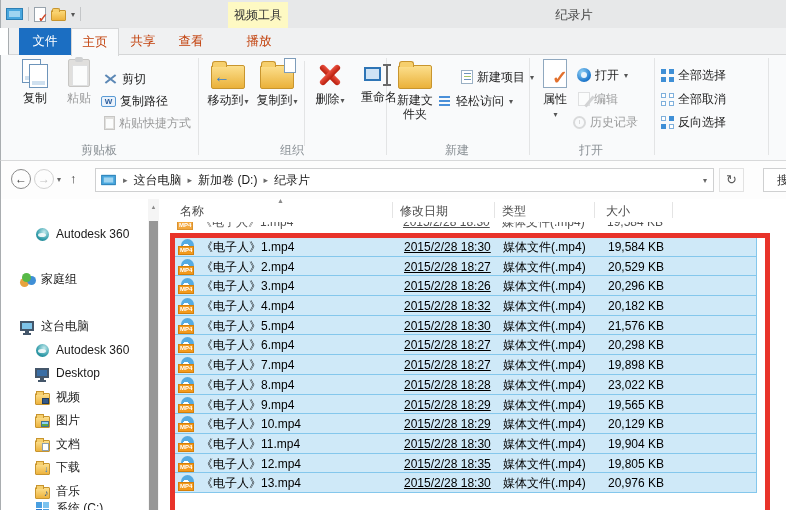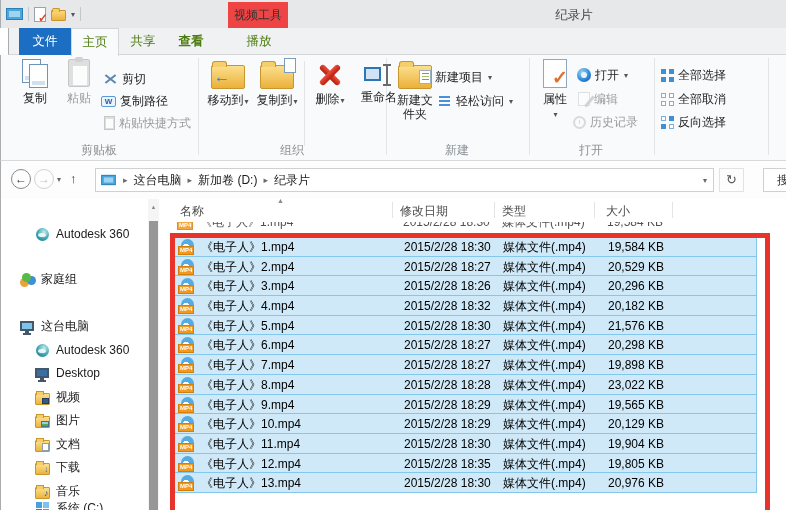--- a/index.html
+++ b/index.html
@@ -11,30 +11,30 @@
   #titlebar { left:0; top:0; width:786px; height:28px; background:#e7e8e9; border-left:1px solid #a9adb0; }
   .qat { left:5px; top:5px; height:18px; display:flex; align-items:center; gap:5px; }
   .qat-sep { width:1px; height:14px; background:#c4c6c8; }
   .film-ico { width:17px; height:12px; background:#49a7de; border:1px solid #2c7fb4; position:relative; }
   .film-ico:before { content:""; position:absolute; left:2px; top:2px; right:2px; bottom:2px; background:#9fd4f0; }
   .doccheck-ico { width:12px; height:15px; background:#fff; border:1px solid #98a3ac; position:relative; }
   .doccheck-ico:after { content:"✓"; position:absolute; right:-3px; bottom:-4px; color:#d24726; font-weight:bold; font-size:12px; }
   .folder-mini { width:15px; height:11px; background:linear-gradient(180deg,#fcd978,#edb33e); border:1px solid #c8952e; border-radius:1px; position:relative; margin-top:3px; }
   .folder-mini:before { content:""; position:absolute; top:-3px; left:0; width:6px; height:3px; background:#f6cf6d; border:1px solid #c8952e; border-bottom:none; border-radius:2px 2px 0 0; }
   .qat-dd { font-size:8px; color:#555; }
-  #ctx-tab { left:227px; top:2px; width:60px; height:26px; background:#ef4444; color:#333; text-align:center; line-height:26px; font-size:12px; }
+  #ctx-tab { left:227px; top:2px; width:60px; height:26px; background:#fef9c3; color:#333; text-align:center; line-height:26px; font-size:12px; }
   #win-title { left:573px; top:7px; transform:translateX(-50%); color:#444; font-size:12.5px; }
 
   
   #tabstrip { left:8px; top:28px; width:786px; height:27px; background:#f0f1f2; border-bottom:1px solid #d5d6d7; border-left:1px solid #a9adb0; }
-  .tab { position:absolute; top:0; height:27px; line-height:27px; text-align:center; font-size:12.5px; color:#4d7c0f; }
+  .tab { position:absolute; top:0; height:27px; line-height:27px; text-align:center; font-size:12.5px; color:#c2410c; }
   .tab-file { left:10px; width:52px; background:#1b6ec2; color:#fff; }
   .tab-home { left:62px; width:48px; background:#f9fafb; border:1px solid #d5d6d7; border-bottom:none; height:28px; z-index:2; }
   .tab-share { left:110px; width:48px; }
-  .tab-view { left:158px; width:48px;font-weight:bold; }
+  .tab-view { left:158px; width:48px; }
   .tab-play { left:226px; width:48px; }
 
   
   #ribbon { left:0; top:55px; width:786px; height:106px; background:#f9fafb; border-bottom:1px solid #d8d9da; border-left:1px solid #a9adb0; }
   .gsep { position:absolute; top:3px; width:1px; height:97px; background:#e3e4e5; }
   .glabel { position:absolute; top:87px; font-size:12px; color:#8b9196; width:120px; text-align:center; }
   .btn-lg { position:absolute; top:4px; display:flex; flex-direction:column; align-items:center; gap:4px; }
   .btn-lg .lbl { font-size:12px; color:#1e1e1e; text-align:center; line-height:14px; }
   .btn-sm { position:absolute; display:flex; align-items:center; gap:4px; height:18px; font-size:12px; color:#1e1e1e; }
   .disabled { opacity:.45; filter:grayscale(.9); }
@@ -130,21 +130,21 @@
   #colhead { left:165px; top:199px; width:621px; height:22px; background:#fff; }
   .colh { position:absolute; top:4px; font-size:12px; color:#4a4a4a; }
   .colsep { position:absolute; top:3px; width:1px; height:16px; background:#e4e4e4; }
   #sortmark { position:absolute; left:112px; top:-2px; font-size:7px; color:#8a8a8a; }
 
   .frow { position:relative; height:20.7px; border:1px solid #84c7ec; background:#cfe9f8; margin-top:-1px; }
   .frow:first-child { margin-top:0; }
   #rows { left:174px; top:236px; width:583px; }
   .c { position:absolute; top:2px; font-size:12px; color:#000; line-height:16px; white-space:nowrap; }
   .c.nm { left:26px; }
-  .c.dt { left:229px; }
+  .c.dt { left:229px;text-decoration:underline; }
   .c.tp { left:328px; }
   .c.sz { left:392px; width:97px; text-align:right; }
   .mp4i { position:absolute; left:3px; top:2px; width:16px; height:16px; }
   .mp4i .swirl { position:absolute; top:0; right:0; width:13px; height:13px; border-radius:50%; background:radial-gradient(circle at 38% 66%, #ffffff 0 31%, #55abe2 33% 72%, #1c6fc0 100%); }
   .mp4i .badge { position:absolute; bottom:0; left:0; background:#f29a1e; border:1px solid #d57f0a; color:#fff; font-size:6px; font-weight:bold; line-height:7px; padding:0 1px; font-style:normal; }
 
   #cliprow { left:174px; top:222px; width:583px; height:13px; overflow:hidden; background:#fff; }
   #cliprow .inner { position:relative; height:20px; margin-top:-10px; opacity:.85; }
   #cliprow .c { color:#333; }
 
@@ -229,21 +229,21 @@
   </div>
   <div class="btn-lg" style="left:308px; width:42px">
     <span class="redx"></span>
     <span class="lbl"><span>删除</span><span class="dd">▾</span></span>
   </div>
 
   <div class="btn-lg" style="left:392px; width:44px">
     <span class="folder32"></span>
     <span class="lbl" style="width:38px">新建文件夹</span>
   </div>
-  <div class="btn-sm" style="left:418px; top:13px">
+  <div class="btn-sm" style="left:460px; top:13px">
     <span class="newitem16"></span>
     <span>新建项目</span>
     <span class="dd">▾</span>
   </div>
   <div class="btn-sm" style="left:438px; top:37px">
     <span class="easy16"></span>
     <span>轻松访问</span>
     <span class="dd">▾</span>
   </div>
 

